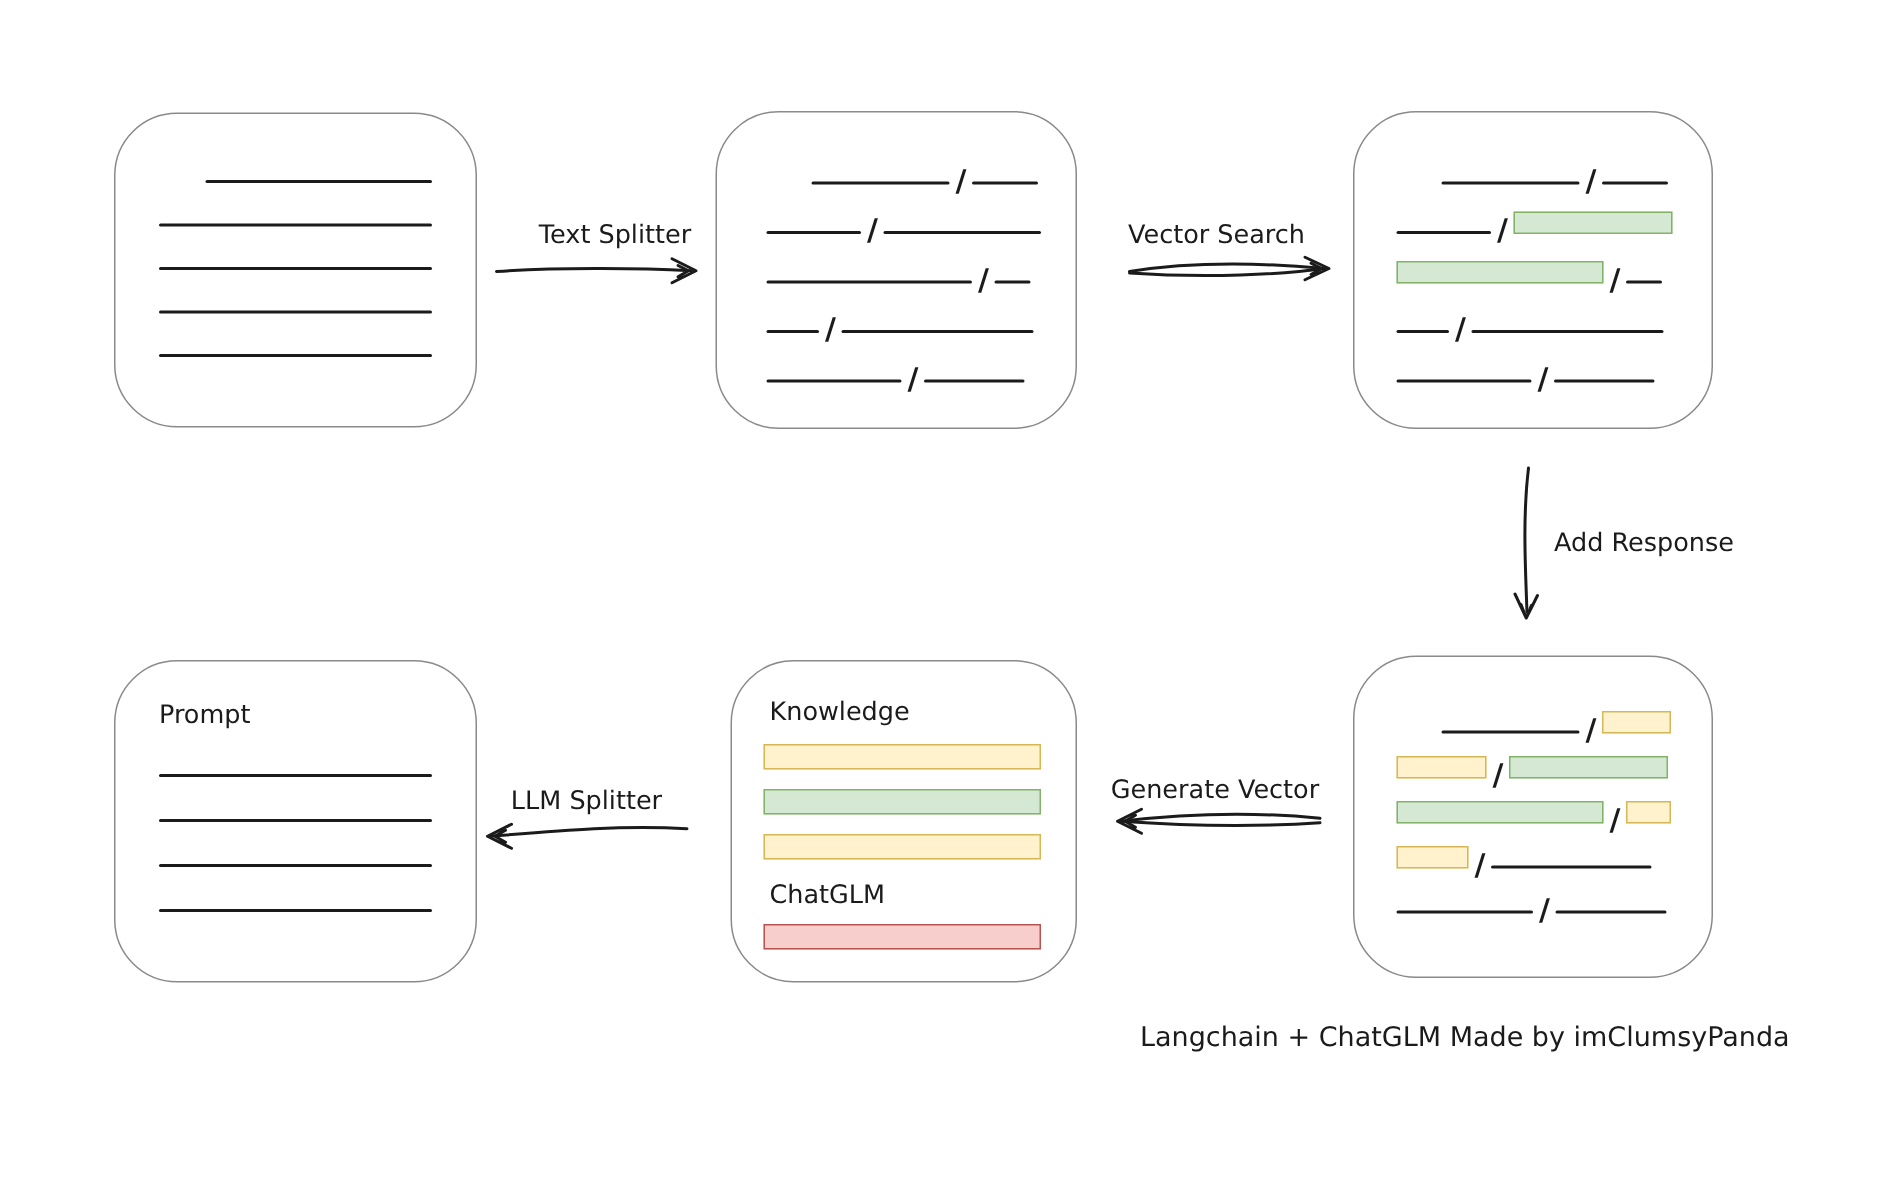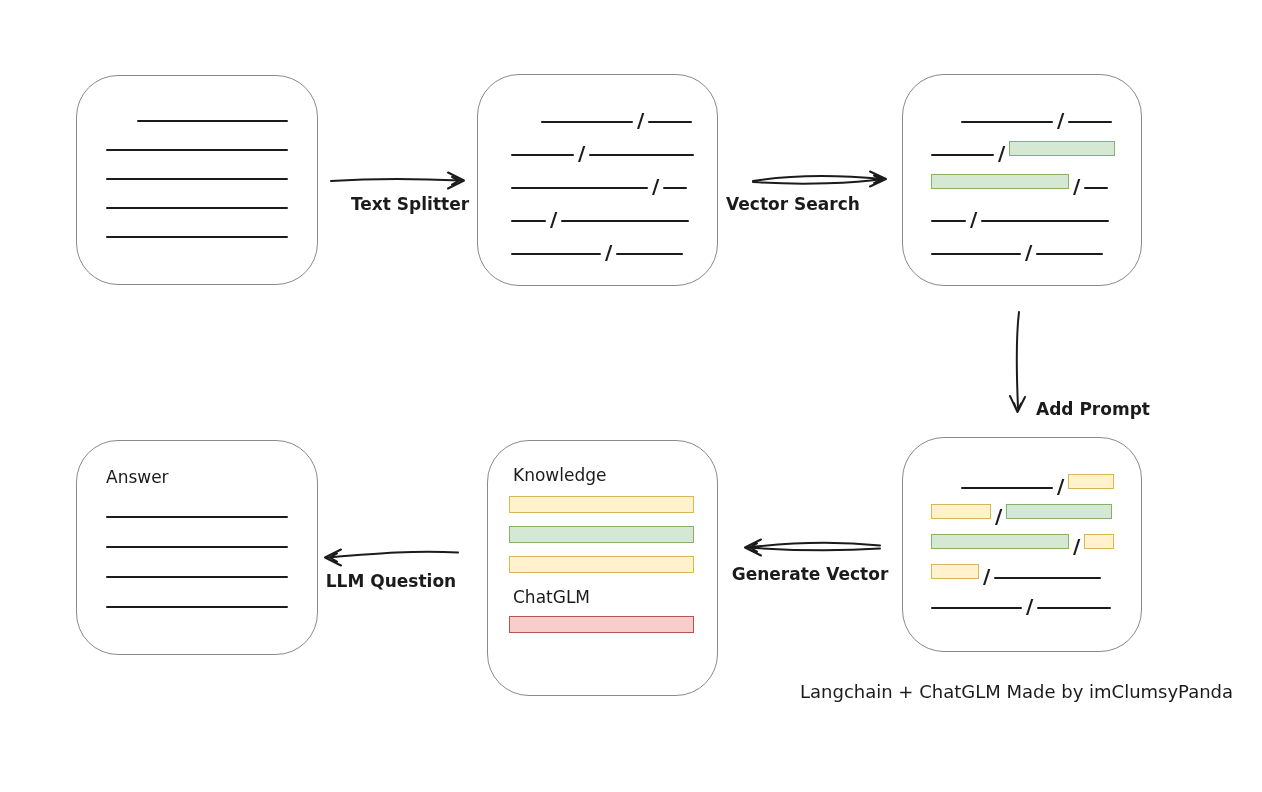--- a/index.html
+++ b/index.html
@@ -4,21 +4,21 @@
 <style>
   html,body{margin:0;padding:0;background:#fff;}
   .canvas{position:relative;width:1262px;height:792px;background:#ffffff;
           font-family:"DejaVu Sans",sans-serif;color:#1b1b1b;overflow:hidden;}
   svg.overlay{position:absolute;left:0;top:0;pointer-events:none;}
   .arrow{fill:none;stroke:var(--stroke-black,#1b1b1b);stroke-width:2;
          stroke-linecap:round;stroke-linejoin:round;}
   .box{position:absolute;border:1.6px solid var(--box-border-gray,#8a8a8a);
        border-radius:42px;background:#fff;box-sizing:border-box;}
   .box-label{position:absolute;font-size:17px;font-weight:500;white-space:nowrap;}
-  .arrow-label{position:absolute;font-size:17px;font-weight:700;text-align:center;white-space:nowrap;margin-top:47px;}
+  .arrow-label{position:absolute;font-size:17px;font-weight:400;text-align:center;white-space:nowrap;}
   .caption{position:absolute;font-size:18px;font-weight:500;text-align:center;white-space:nowrap;}
   .rows,.lines{position:relative;}
   .seg-row{display:flex;align-items:flex-end;}
   .rows-33 .seg-row{height:33px;}
   .rows-30 .seg-row{height:30px;}
   .line-row{display:flex;align-items:flex-end;}
   .rows-29 .line-row{height:29px;}
   .rows-30 .line-row{height:30px;}
   .hline{height:2px;background:var(--stroke-black,#1b1b1b);border-radius:1px;flex:0 0 auto;}
   .cbox{height:15px;border:1.5px solid;box-sizing:border-box;flex:0 0 auto;}
@@ -95,21 +95,21 @@
           <div class="hline" style="width: 128px;"></div>
         </div>
         <div class="seg-row">
           <div class="hline" style="width: 90px;"></div>
           <span class="slash">/</span>
           <div class="hline" style="width: 67px;"></div>
         </div>
       </div>
   </div>
 
-  <div class="arrow-label" style="left:713px;top:147px;width:160px">Vector Search</div>
+  <div class="arrow-label" style="left:731px;top:147px;width:160px">Vector Search</div>
 
   <div class="box" style="left:902px;top:74px;width:240px;height:212px">
     <div class="rows rows-33" style="padding-top:15px;padding-left:28px">
         <div class="seg-row">
           <div class="hline" style="width: 92px; margin-left: 30px;"></div>
           <span class="slash">/</span>
           <div class="hline" style="width: 44px;"></div>
         </div>
         <div class="seg-row">
           <div class="hline" style="width: 63px;"></div>
@@ -127,21 +127,21 @@
           <div class="hline" style="width: 128px;"></div>
         </div>
         <div class="seg-row">
           <div class="hline" style="width: 90px;"></div>
           <span class="slash">/</span>
           <div class="hline" style="width: 67px;"></div>
         </div>
       </div>
   </div>
 
-  <div class="arrow-label" style="left:1036px;top:352px;text-align:left">Add Prompt</div>
+  <div class="arrow-label" style="left:1036px;top:352px;text-align:left">Add Response</div>
 
   <div class="box" style="left:902px;top:437px;width:240px;height:215px">
     <div class="rows rows-30" style="padding-top:21px;padding-left:28px">
         <div class="seg-row">
           <div class="hline" style="width: 92px; margin-left: 30px;"></div>
           <span class="slash">/</span>
           <div class="cbox yellow" style="width: 46px;"></div>
         </div>
         <div class="seg-row">
           <div class="cbox yellow" style="width: 60px;"></div>
@@ -161,48 +161,48 @@
         <div class="seg-row">
           <div class="hline" style="width: 91px;"></div>
           <span class="slash">/</span>
           <div class="hline" style="width: 74px;"></div>
         </div>
       </div>
   </div>
 
   <div class="arrow-label" style="left:730px;top:517px;width:160px">Generate Vector</div>
 
-  <div class="box" style="left:487px;top:440px;width:231px;height:256px">
+  <div class="box" style="left:487px;top:440px;width:231px;height:215px">
     <div class="box-label" style="left:25px;top:24px">Knowledge</div>
     <div class="bars" style="left:21px;top:55px">
         <div class="bar yellow"></div>
         <div class="bar green"></div>
         <div class="bar yellow"></div>
       </div>
     <div class="box-label" style="left:25px;top:146px">ChatGLM</div>
     <div class="bars" style="left:21px;top:175px">
         <div class="bar red"></div>
       </div>
   </div>
 
-  <div class="arrow-label" style="left:311px;top:524px;width:160px">LLM Question</div>
+  <div class="arrow-label" style="left:311px;top:524px;width:160px">LLM Splitter</div>
 
   <div class="box" style="left:76px;top:440px;width:242px;height:215px">
-    <div class="box-label" style="left:29px;top:26px">Answer</div>
+    <div class="box-label" style="left:29px;top:26px">Prompt</div>
     <div class="lines rows-30" style="padding-top:47px;padding-left:29px">
         <div class="line-row">
           <div class="hline" style="width: 182px;"></div>
         </div>
         <div class="line-row">
           <div class="hline" style="width: 182px;"></div>
         </div>
         <div class="line-row">
           <div class="hline" style="width: 182px;"></div>
         </div>
         <div class="line-row">
           <div class="hline" style="width: 182px;"></div>
         </div>
       </div>
   </div>
 
-  <div class="caption" style="left:800px;top:681px;width:432px">Langchain + ChatGLM Made by imClumsyPanda</div>
+  <div class="caption" style="left:760px;top:681px;width:432px">Langchain + ChatGLM Made by imClumsyPanda</div>
 
 </div>
 
 </body></html>

